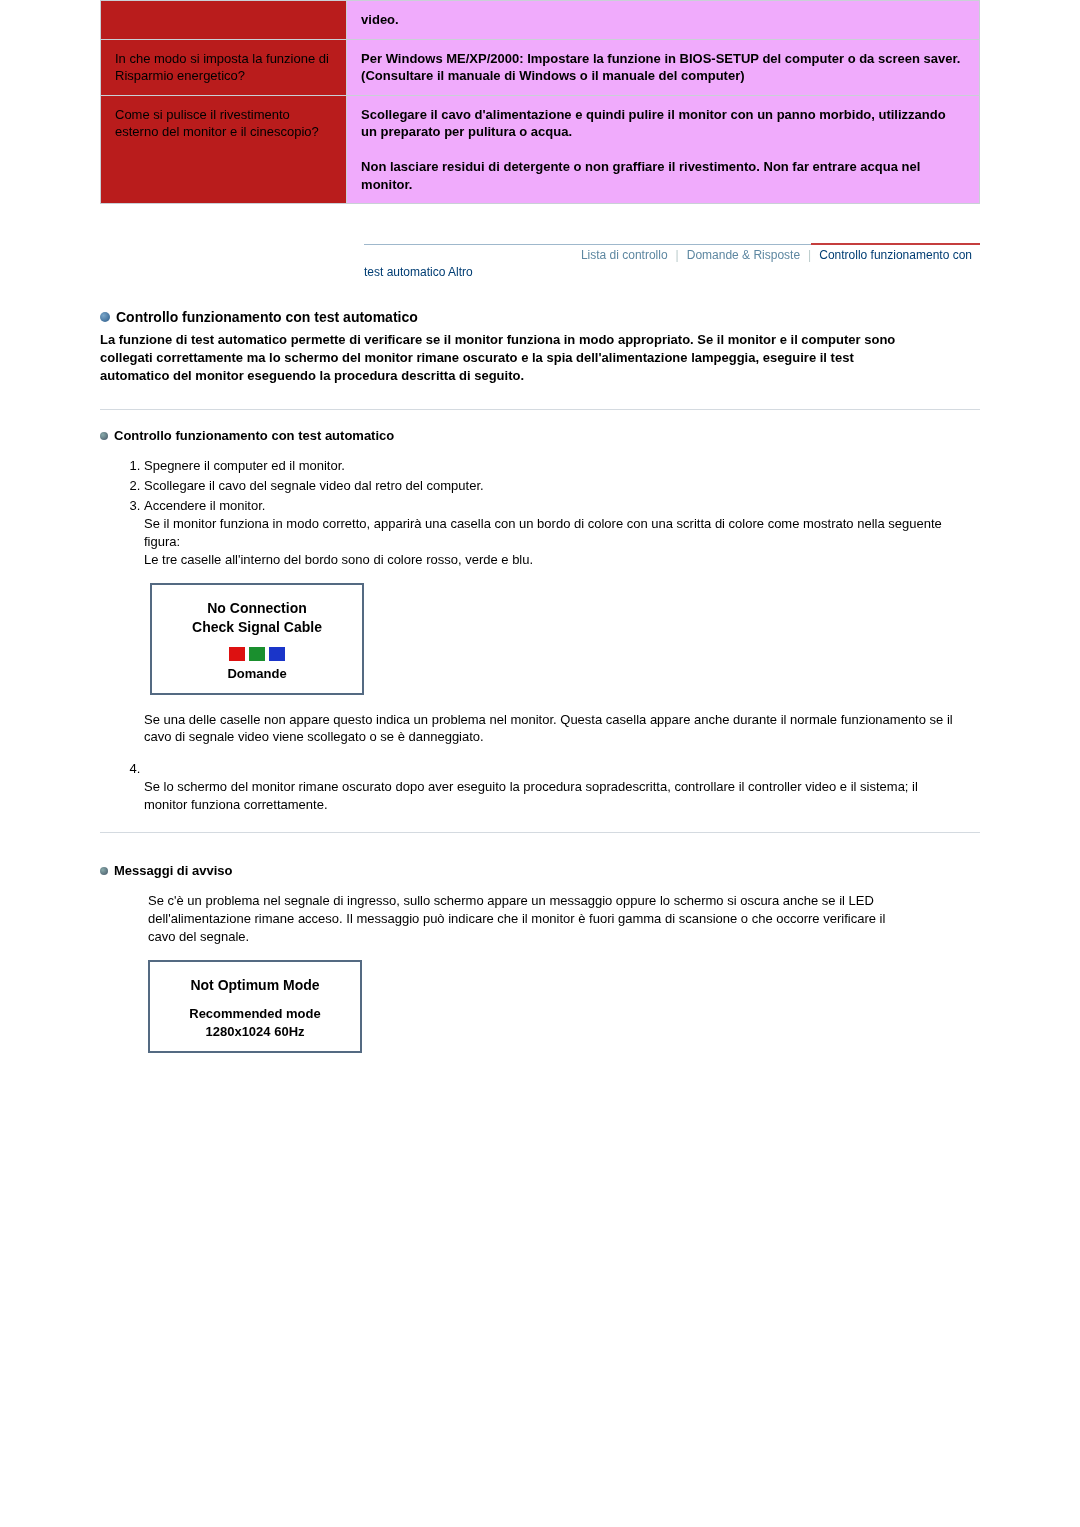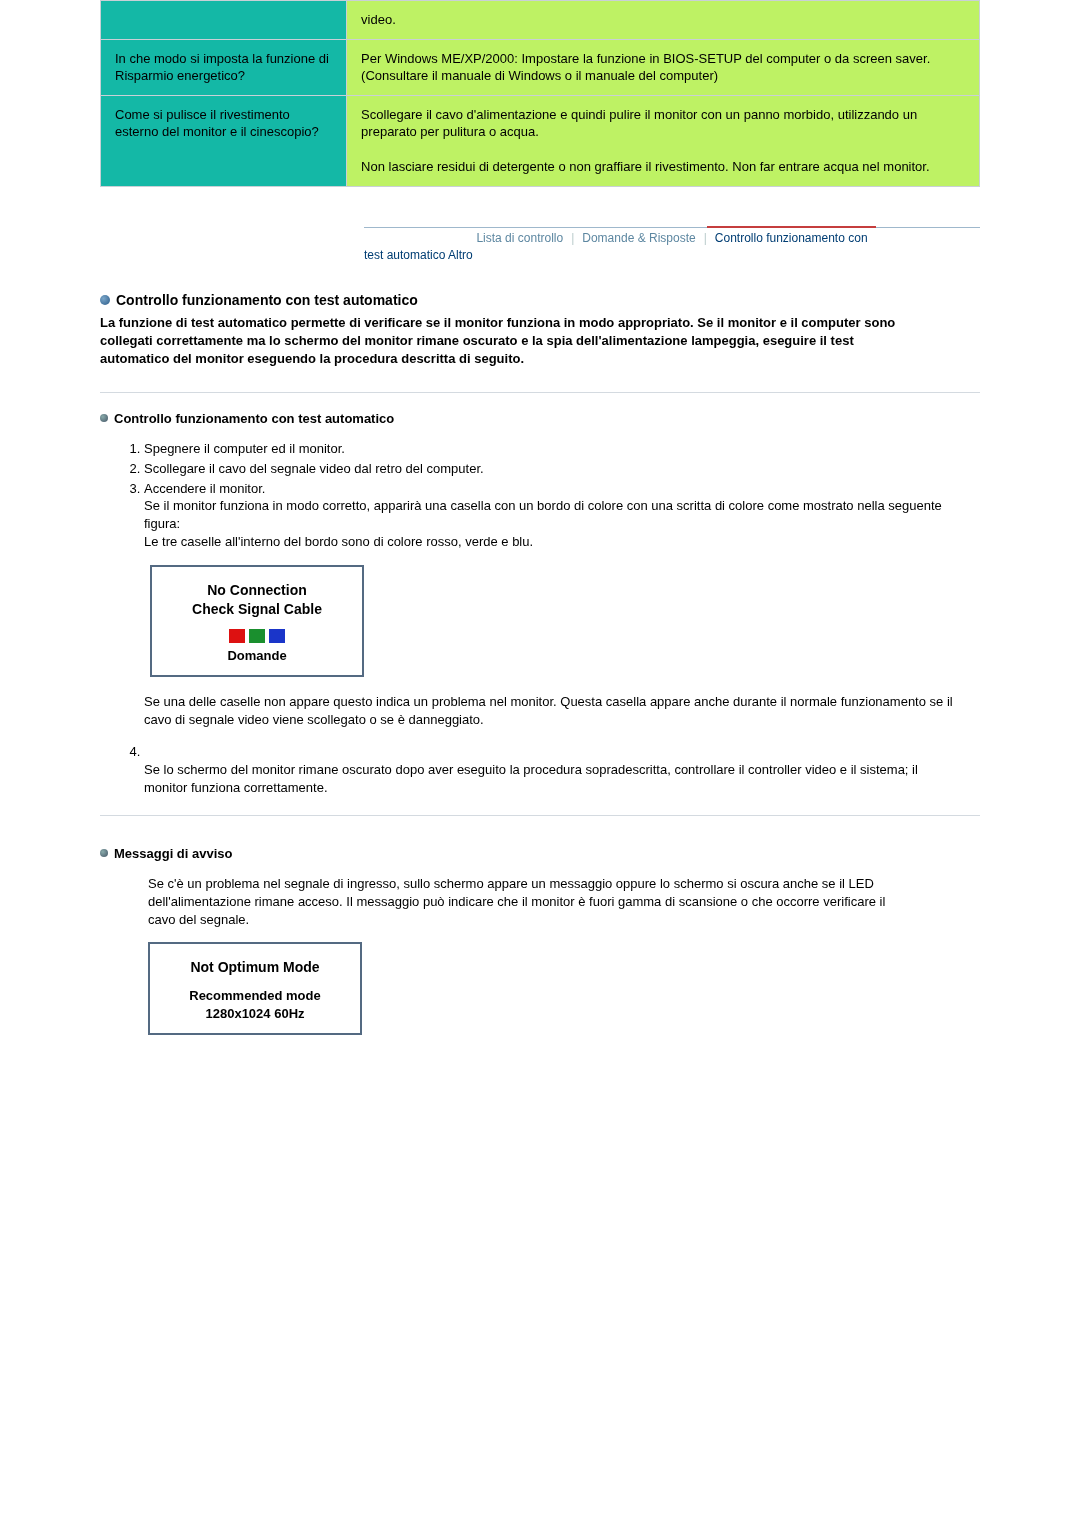--- a/index.html
+++ b/index.html
@@ -23,33 +23,34 @@
   table.faq td {
     border: 1px solid #c9d0d6;
     background: #f5f8fa;
     padding: 10px 14px;
     vertical-align: top;
     font-size: 13px;
     line-height: 1.35;
   }
   table.faq td.q {
     width: 28%;
-    background: #14b8a6;
+    background: #b91c1c;
   }
   table.faq td.a {
-    background: #bef264;
+    background: #f0abfc;
+    font-weight: bold;
   }
   .tabs-area {
     width: 70%;
     margin-left: auto;
     margin-bottom: 30px;
   }
   .tab-line {
     display: flex;
-    justify-content: center;
+    justify-content: flex-end;
     border-top: 1px solid #9fb8cc;
     font-size: 12px;
   }
   .tab-line > div {
     padding: 3px 8px;
     color: #5d87a1;
     white-space: nowrap;
     position: relative;
   }
   .tab-line > div.sep {

